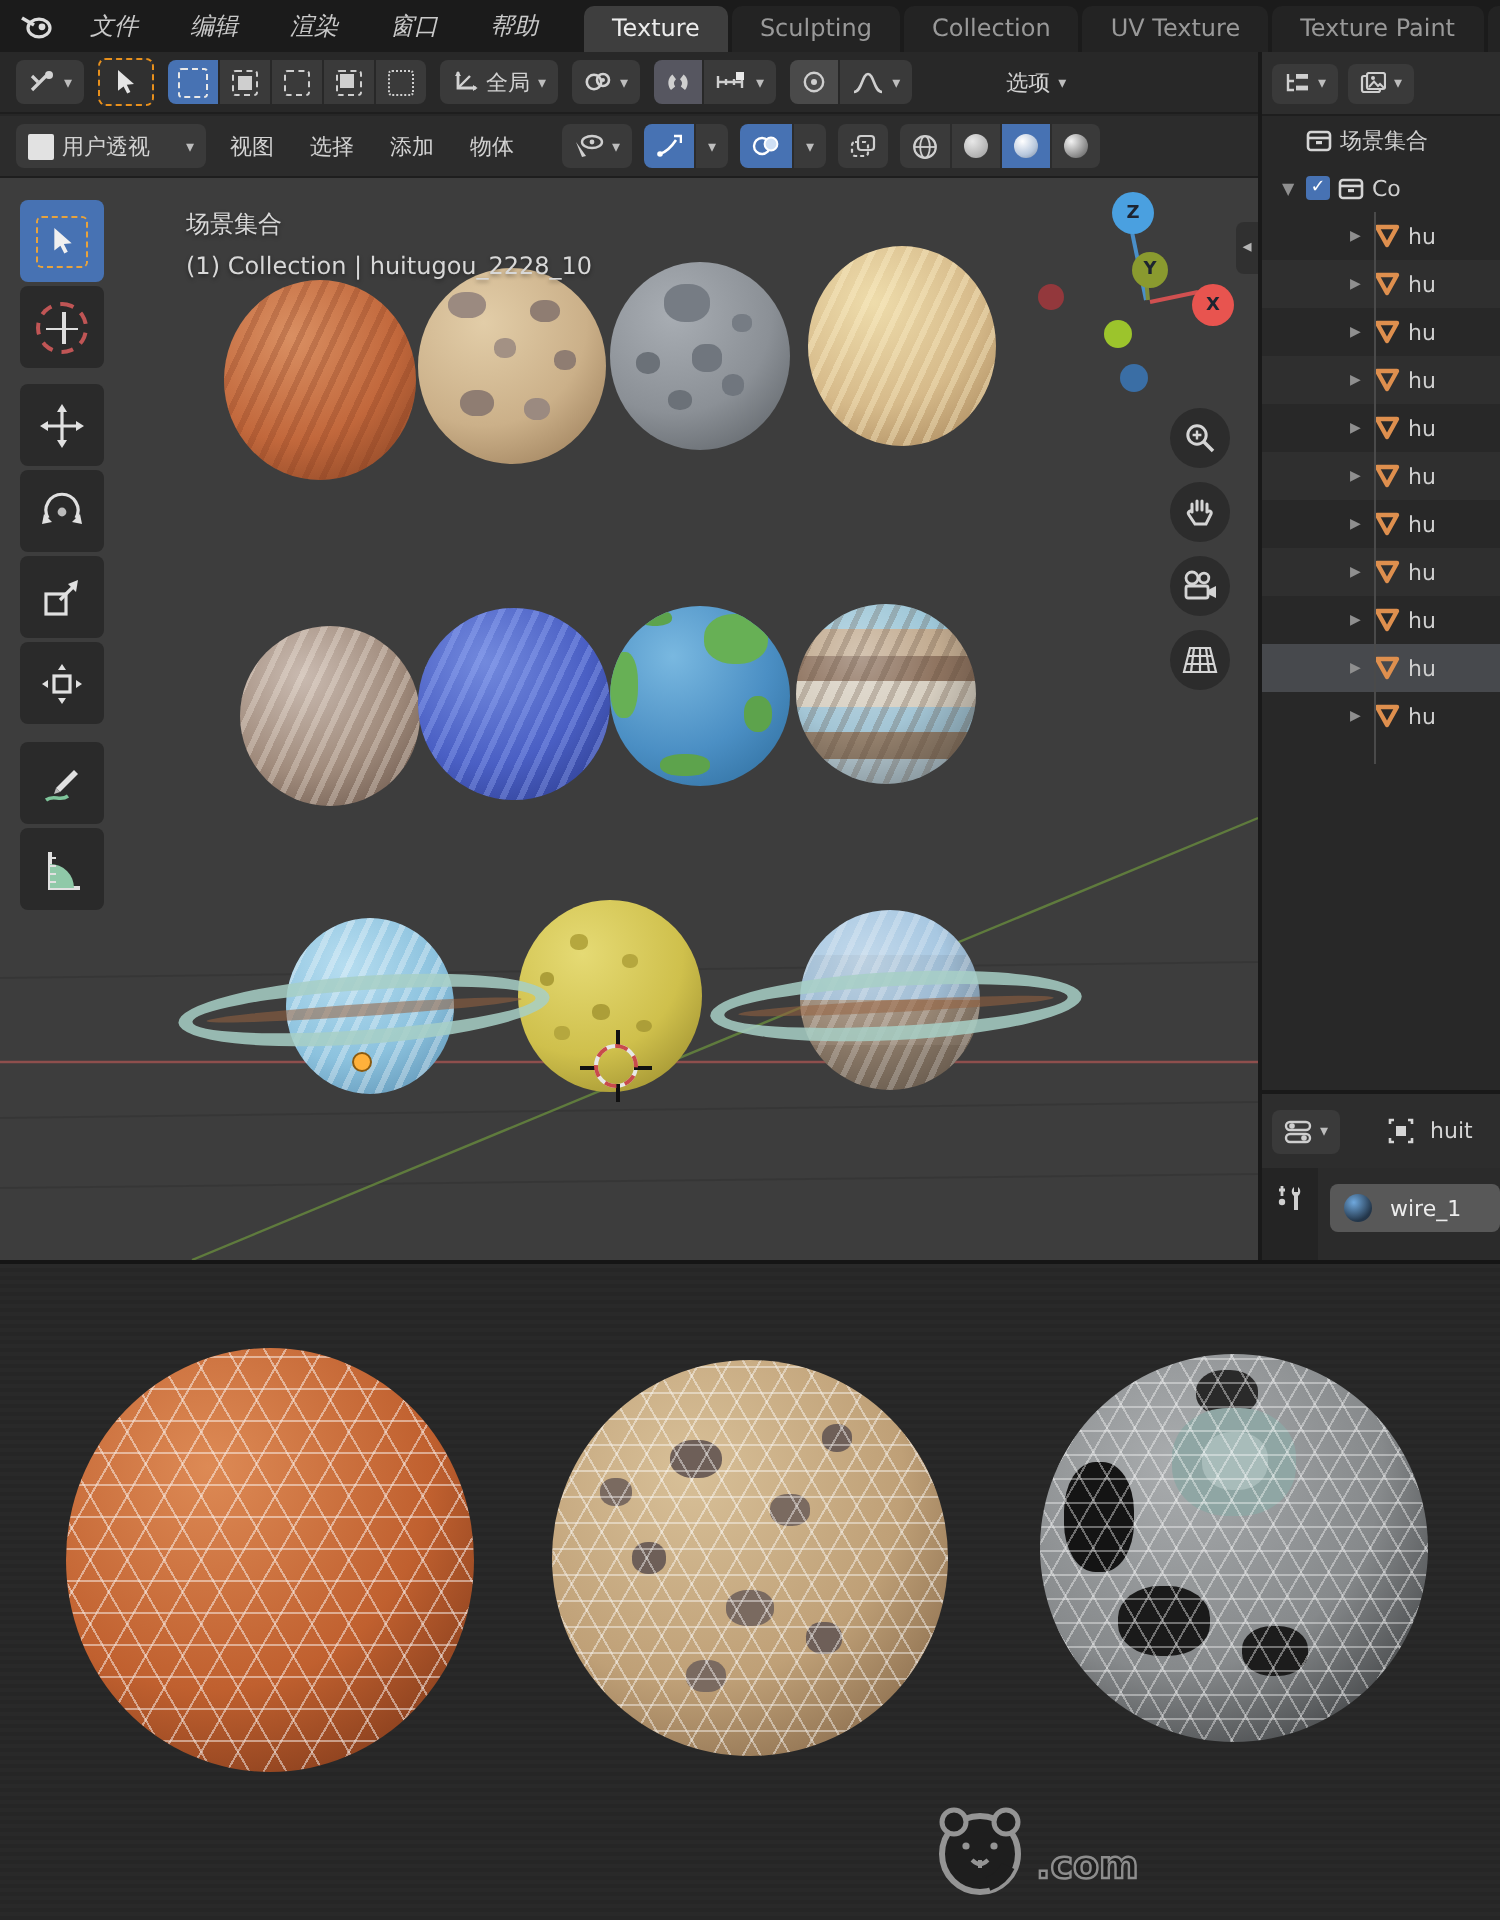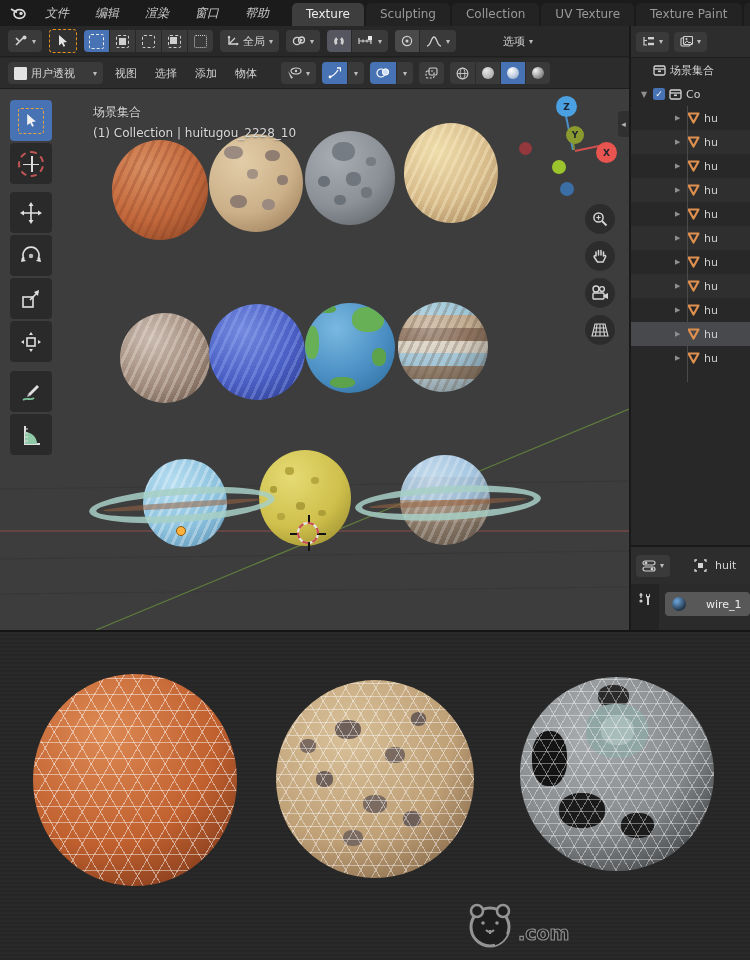--- a/index.html
+++ b/index.html
@@ -56,21 +56,21 @@
   .ol-row{display:flex;align-items:center;height:24px;gap:4px;padding-left:4px;}
   .ol-row.alt{background:rgba(255,255,255,.035);}
   .ol-row.sel{background:#47494d;}
   .tri{color:#8f8f8f;font-size:7px;width:8px;}
   .meshico{flex:0 0 auto;}
   .cbx{width:12px;height:12px;background:#4772b3;border-radius:2px;color:#fff;font-size:9px;line-height:12px;text-align:center;}
   
   #props-head{height:37px;background:#2d2d2d;border-top:2px solid #191919;display:flex;align-items:center;gap:8px;padding-left:5px;color:#d5d5d5;font-size:11px;}
   #props-body{height:48px;background:#2b2b2b;display:flex;}
   #props-tabs{width:28px;background:#242424;display:flex;justify-content:center;padding-top:8px;}
-  .field{margin:8px 0 0 6px;height:24px;background:#585858;border-radius:4px;display:flex;align-items:center;gap:20px;padding:0 7px;color:#ececec;font-size:11px;flex:1;}
+  .field{margin:8px 0 0 6px;height:24px;background:#585858;border-radius:4px;display:flex;align-items:center;gap:9px;padding:0 7px;color:#ececec;font-size:11px;flex:1;}
   .minisphere{width:14px;height:14px;border-radius:50%;background:radial-gradient(circle at 35% 30%,#6fa8dd,#23364a 70%);}
   
   #render{position:absolute;left:0;top:630px;width:750px;height:330px;background:#262626;background-image:repeating-linear-gradient(180deg,rgba(255,255,255,.016) 0 2px,transparent 2px 4px);border-top:2px solid #151515;}
   
   #watermark{position:absolute;left:464px;top:268px;display:flex;align-items:center;gap:2px;}
   .wm-main{font-size:37px;font-weight:bold;color:#1e1e1e;-webkit-text-stroke:1.5px #949494;letter-spacing:0px;}
   .wm-suffix{font-size:19px;font-weight:bold;color:#1e1e1e;-webkit-text-stroke:1.2px #8d8d8d;margin-top:14px;}
   .icon-svg{display:block;}
   .collapse-arrow{position:absolute;left:618px;top:22px;width:11px;height:26px;background:rgba(40,40,40,.6);border-radius:4px 0 0 4px;color:#b5b5b5;font-size:9px;display:flex;align-items:center;justify-content:center;}
 </style>

